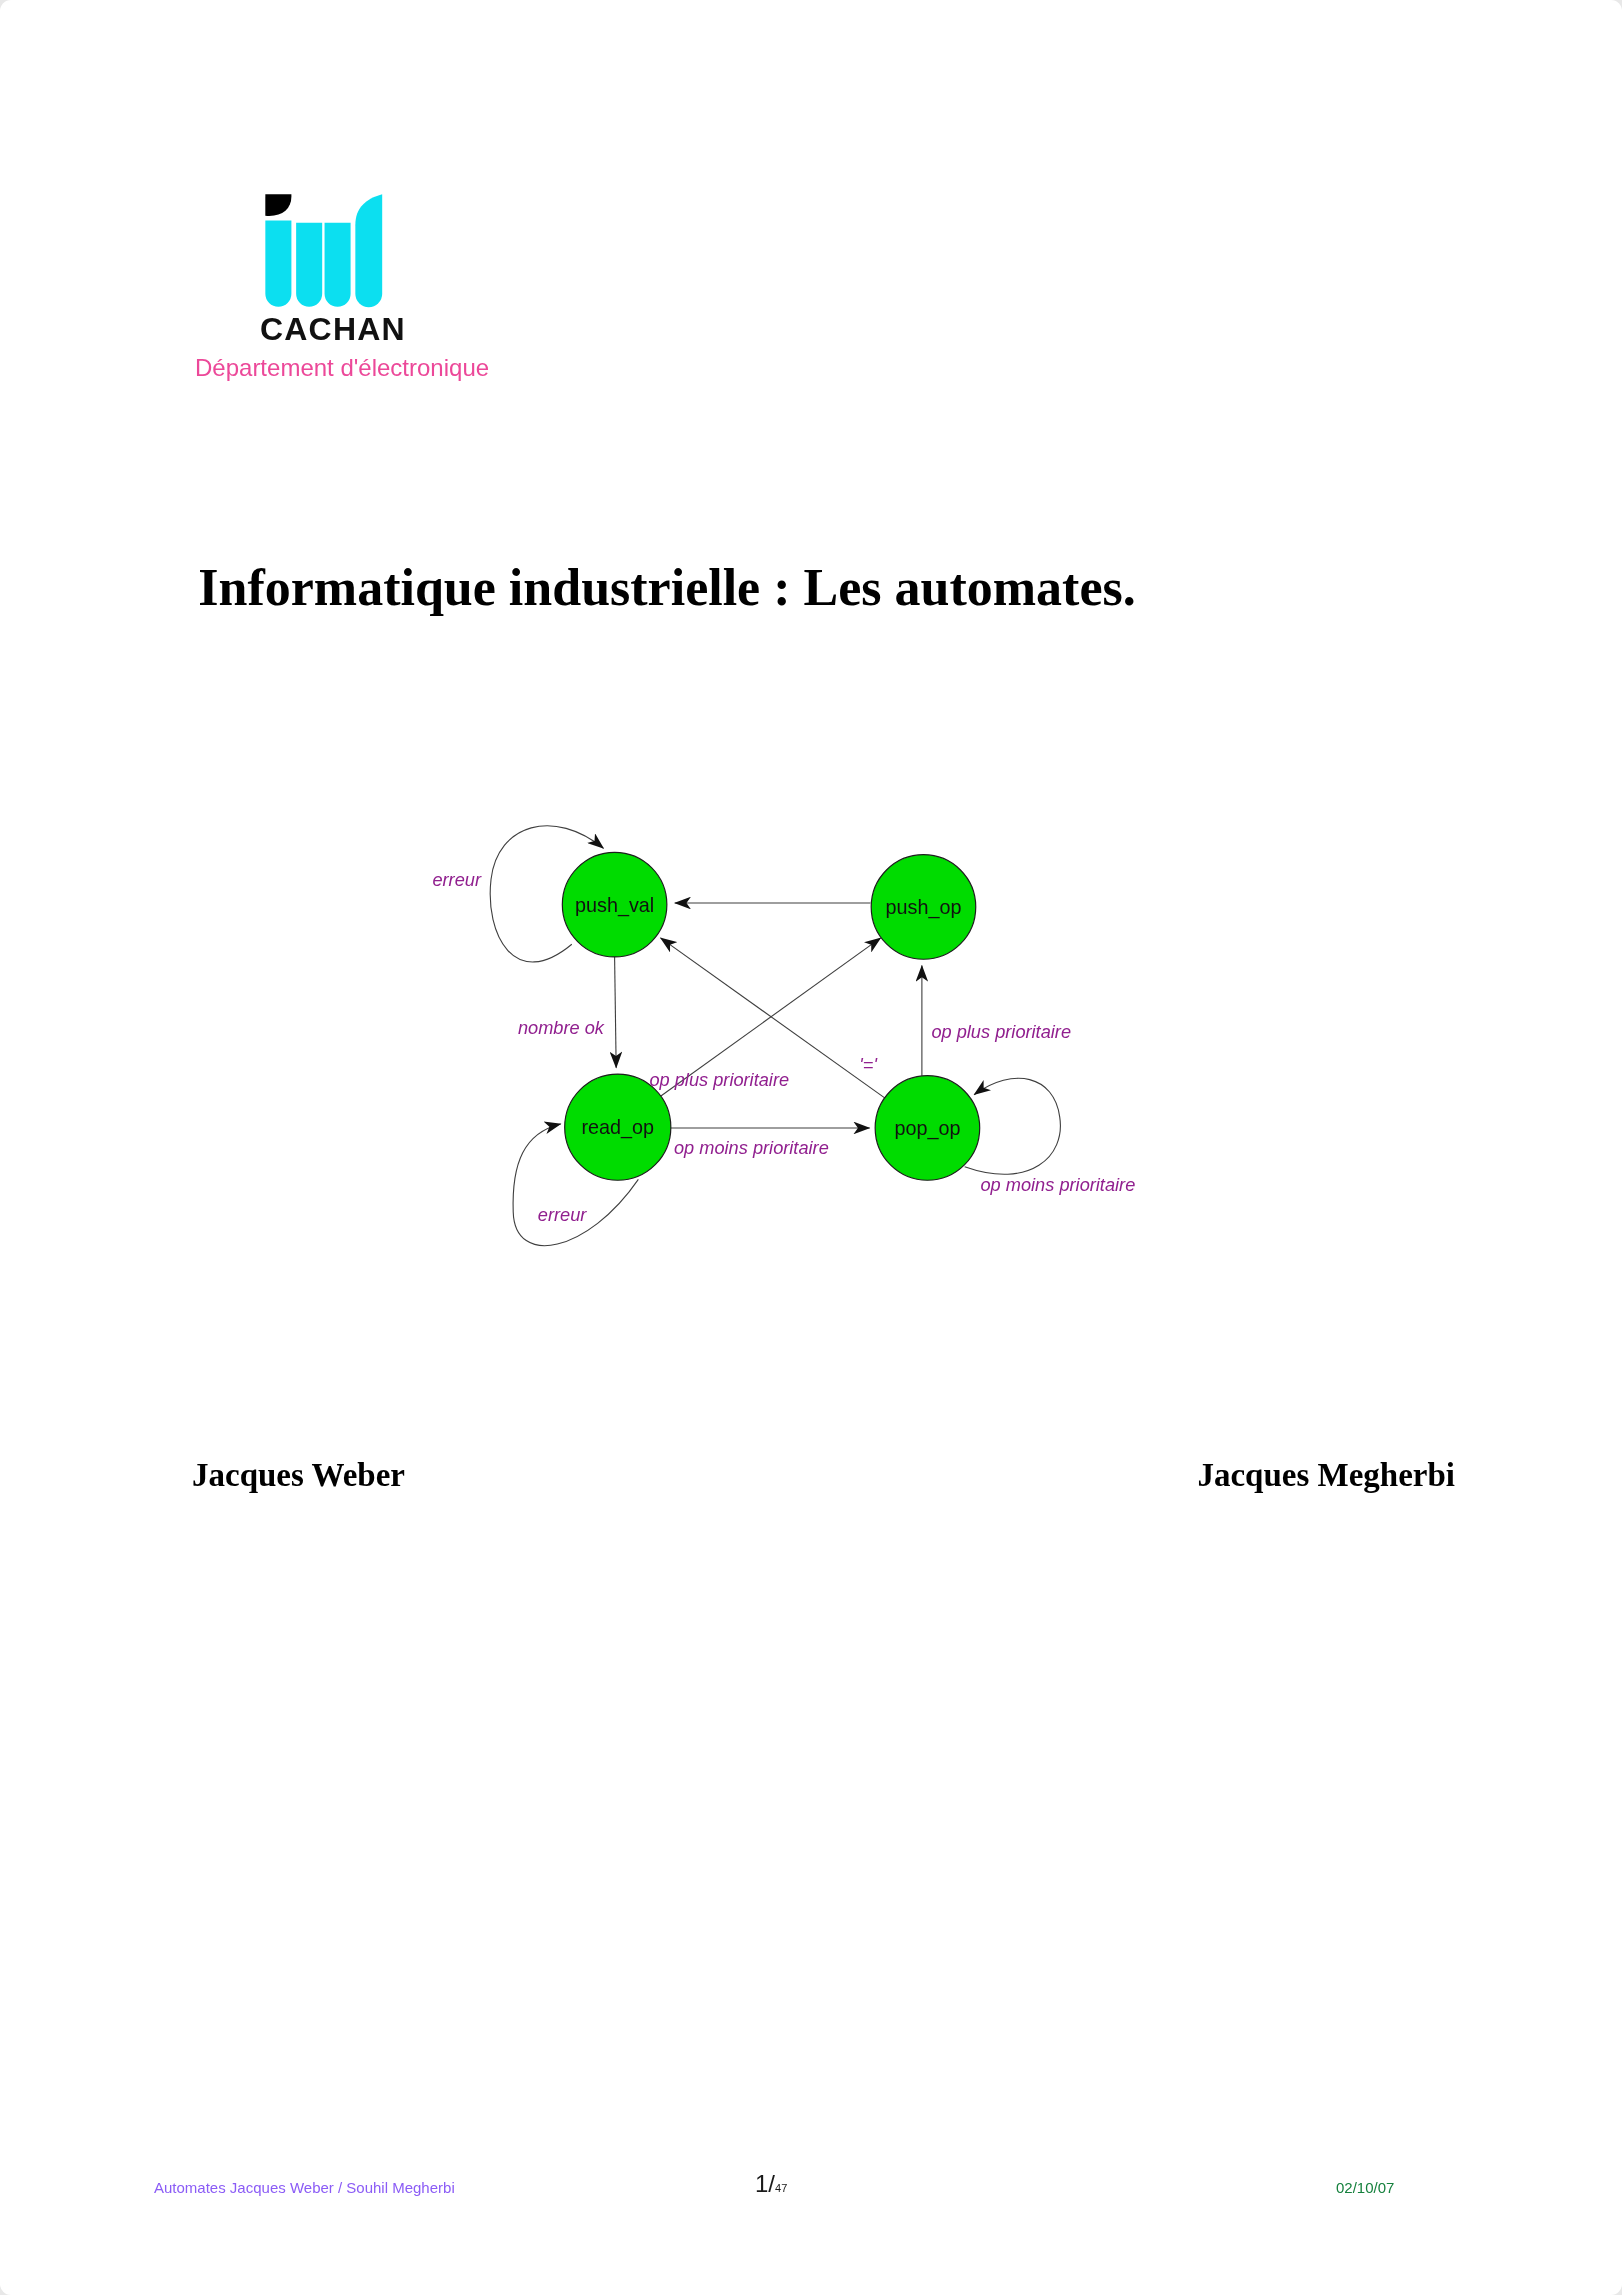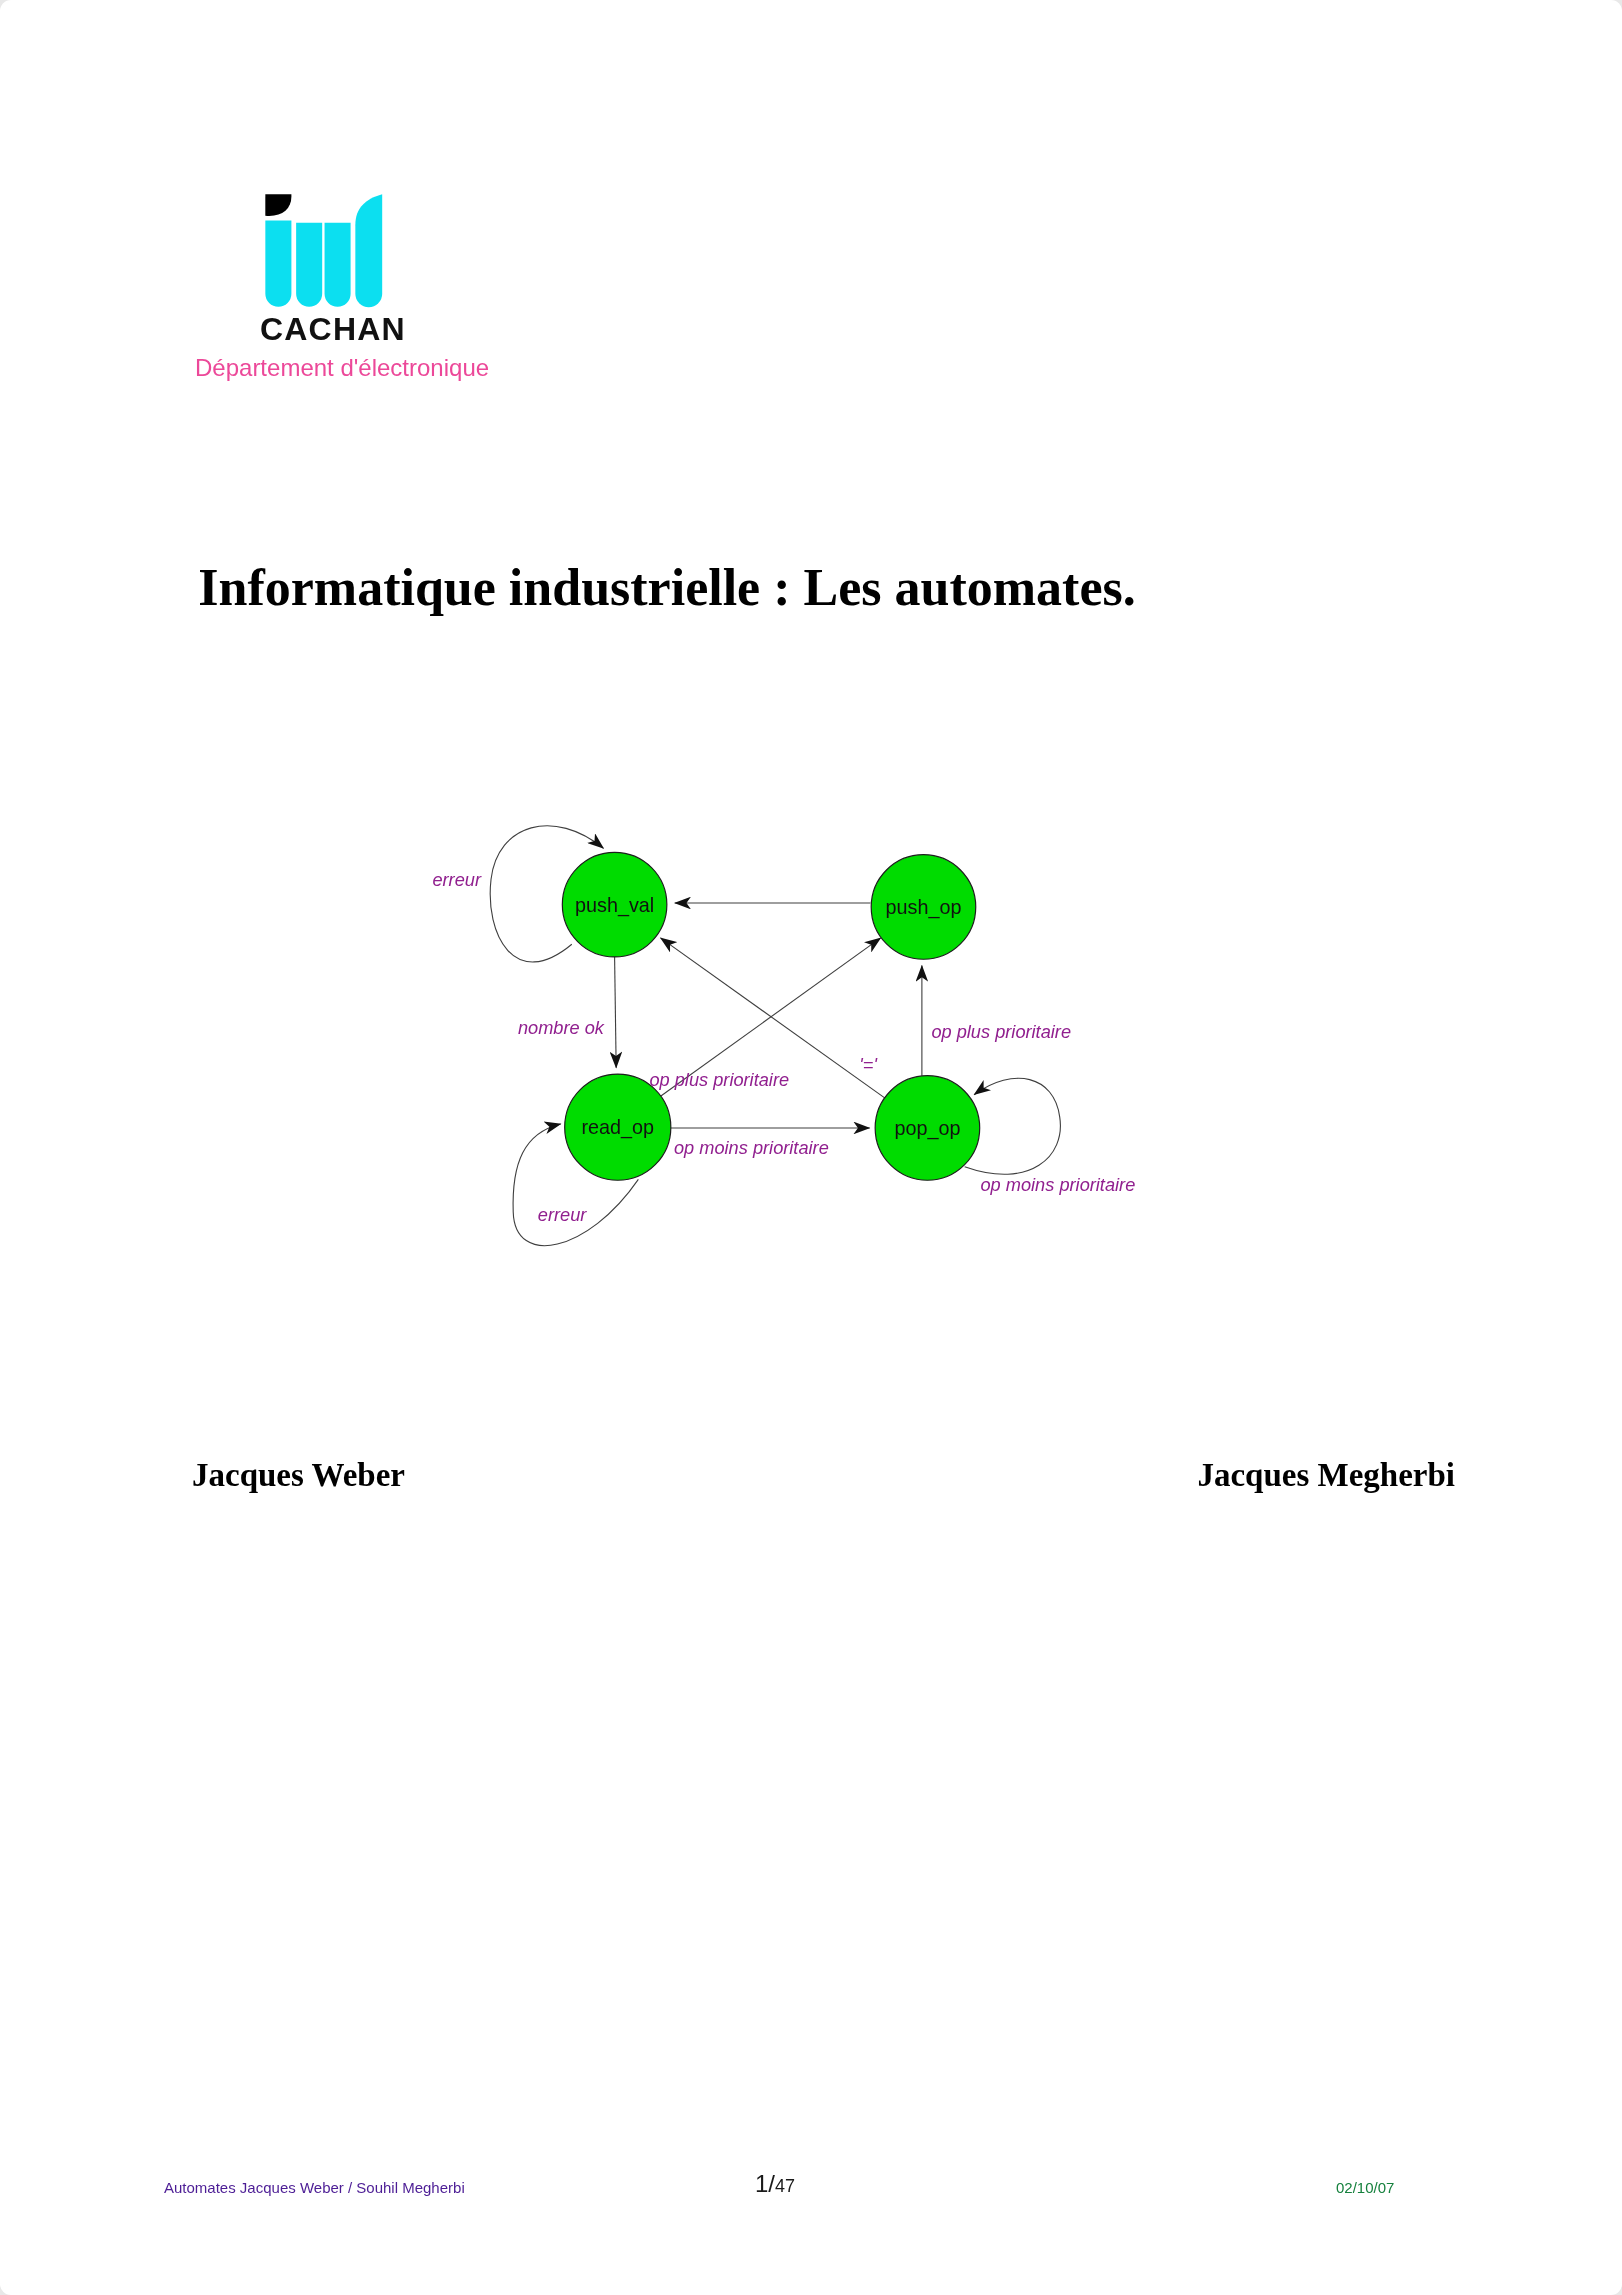--- a/index.html
+++ b/index.html
@@ -42,24 +42,24 @@
     font-family:"Liberation Sans",sans-serif;font-size:23px;font-style:italic;
   }
   
   .author{
     position:absolute;top:1457px;
     font-family:"Liberation Serif",serif;font-weight:bold;font-size:33px;color:#000;
   }
   .author-left{left:192px;}
   .author-right{right:167px;}
   
-  .footer-left{position:absolute;left:154px;top:2179px;font-size:15px;color:#4c1d95;margin-left:10px;}
+  .footer-left{position:absolute;left:154px;top:2179px;font-size:15px;color:#8b5cf6;}
   .footer-page{position:absolute;left:755px;top:2170px;color:#1a1a1a;}
   .footer-page .big{font-size:24px;}
-  .footer-page .small{font-size:18px;text-align:center;}
+  .footer-page .small{font-size:11px;text-align:center;}
   .footer-date{position:absolute;left:1336px;top:2179px;font-size:15px;color:#15803d;}
 </style>
 </head>
 <body>
 
 <div class="page">
 
   <svg class="logo-mark" width="135" height="120" viewBox="0 0 170 152">
     <path d="M5,3 L38,3 L38,6 C38,22 25,32 5,30 Z" fill="#000"></path>
     <g fill="#0cdff0">

